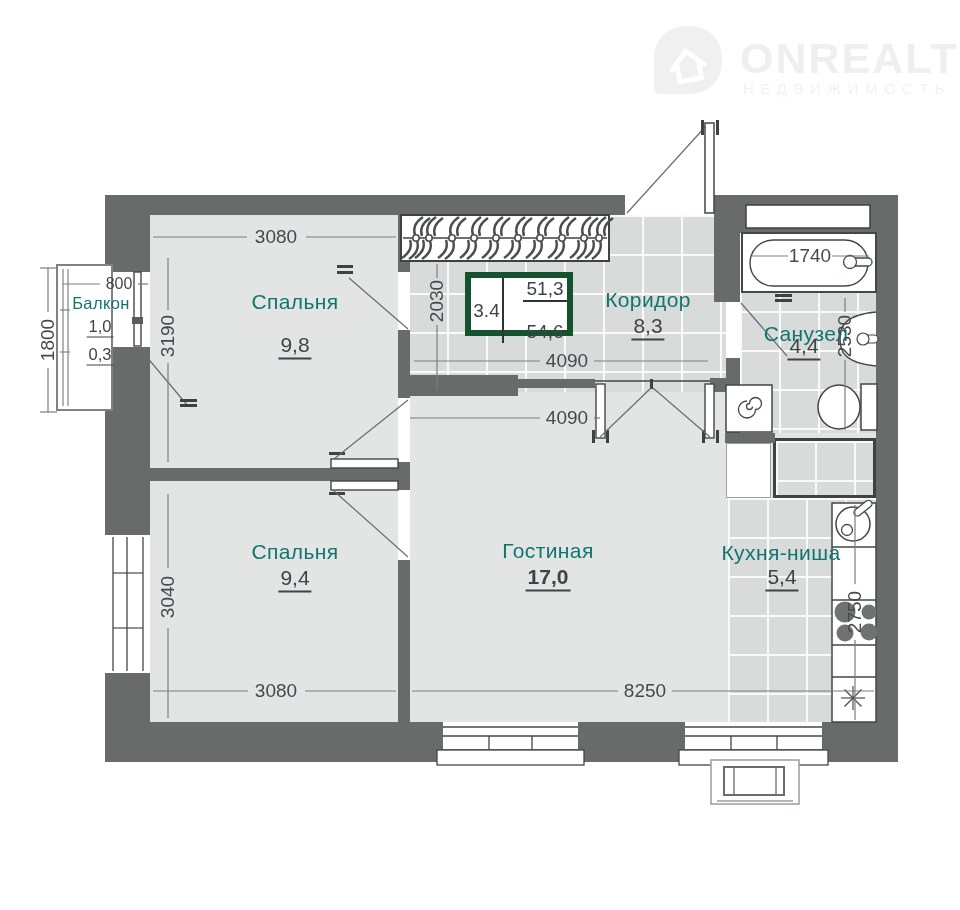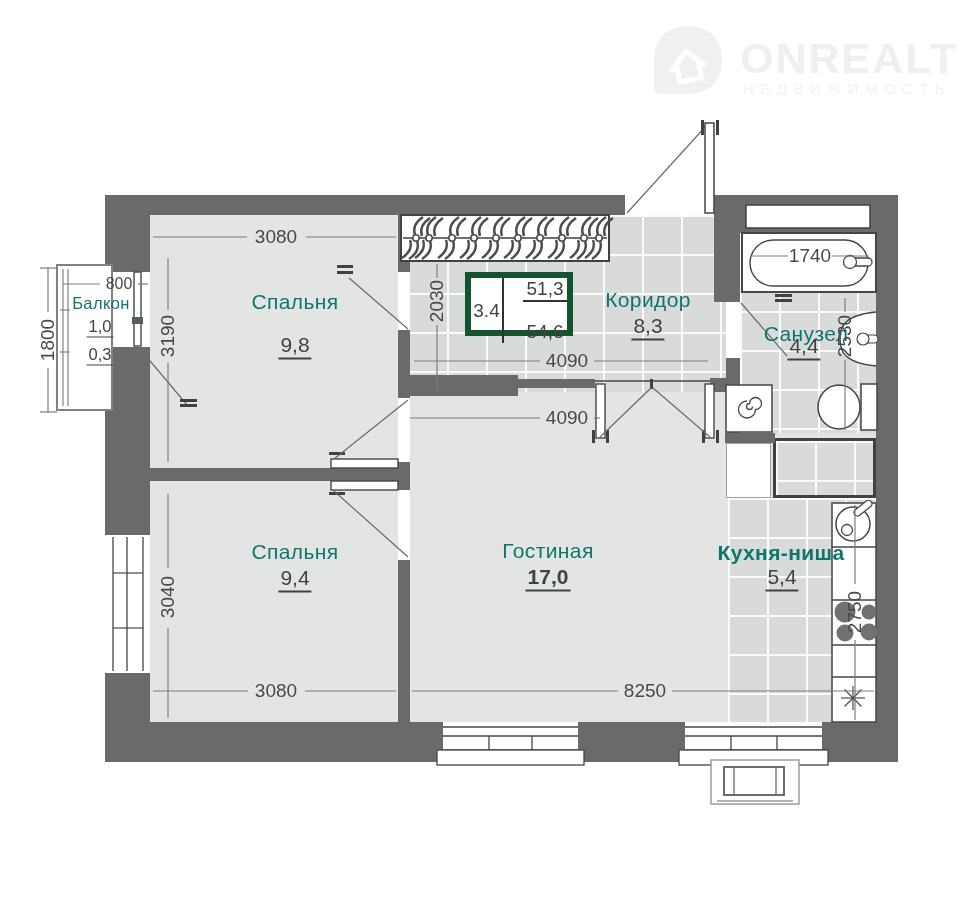--- a/index.html
+++ b/index.html
@@ -298,21 +298,21 @@
 
   <span class="lbl" style="left:806px;top:334px;">Санузел</span>
   <span class="area" style="left:804px;top:347px;">4,4</span>
 
   <span class="lbl" style="left:548px;top:551px;">Гостиная</span>
   <span class="area" style="left:548px;top:578px;font-weight:bold;">17,0</span>
 
   <span class="lbl" style="left:295px;top:552px;">Спальня</span>
   <span class="area" style="left:295px;top:579px;">9,4</span>
 
-  <span class="lbl" style="left:781px;top:553px;font-weight:bold;">Кухня-ниша</span>
+  <span class="lbl" style="left:781px;top:553px;">Кухня-ниша</span>
   <span class="area" style="left:782px;top:578px;">5,4</span>
 
   <span class="dim small" style="left:119px;top:284px;">800</span>
   <span class="dim vert" style="left:48px;top:340px;">1800</span>
   <span class="dim" style="left:276px;top:237px;">3080</span>
   <span class="dim vert" style="left:168px;top:336px;">3190</span>
   <span class="dim vert" style="left:437px;top:301px;">2030</span>
   <span class="dim" style="left:567px;top:361px;">4090</span>
   <span class="dim" style="left:567px;top:418px;">4090</span>
   <span class="dim" style="left:810px;top:256px;">1740</span>

